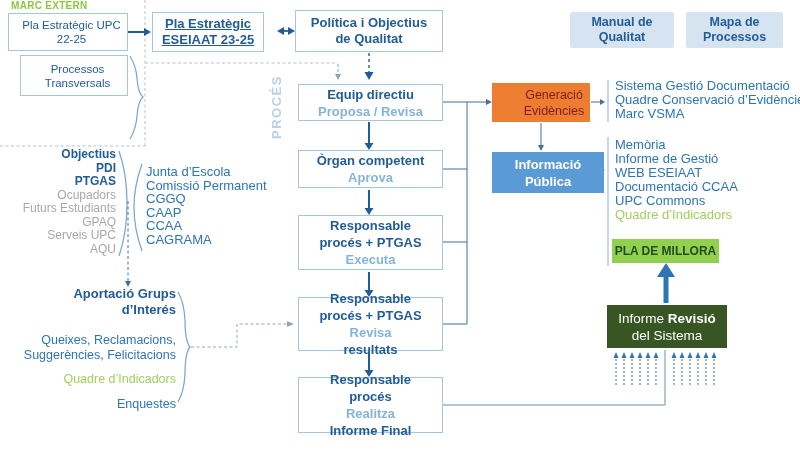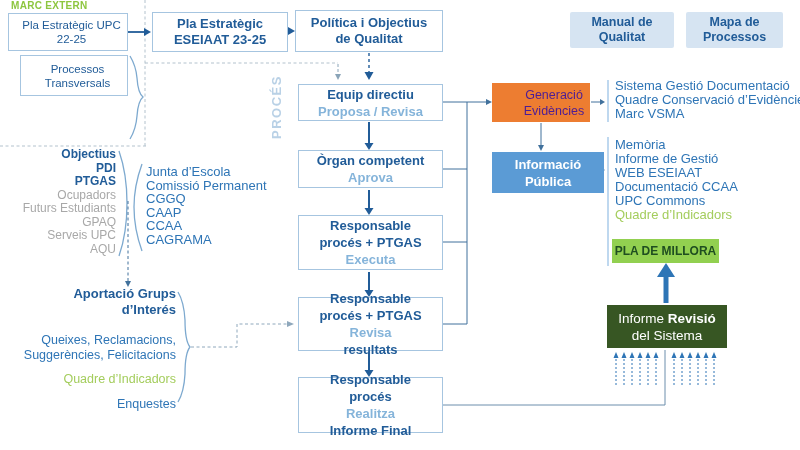--- a/index.html
+++ b/index.html
@@ -1,17 +1,17 @@
 <!DOCTYPE html>
 <html><head>
 <meta charset="utf-8">
 <style>
   html,body{margin:0;padding:0;background:#fff;}
   #stage{position:relative;width:800px;height:450px;background:#fff;overflow:hidden;
-         font-family:"Liberation Sans","DejaVu Sans",sans-serif;}
+         font-family:"Liberation Sans","DejaVu Sans",sans-serif;border-radius:19px;}
   .abs{position:absolute;}
   svg{position:absolute;left:0;top:0;}
   .box{position:absolute;background:#fff;border:1px solid #a6c5e0;display:flex;flex-direction:column;
        align-items:center;justify-content:center;text-align:center;box-sizing:border-box;line-height:15px;}
   .box span{display:block;}
   .pbox{position:absolute;background:#fff;border:1px solid #a6c5e0;display:flex;flex-direction:column;
         align-items:center;justify-content:center;text-align:center;box-sizing:border-box;
         font-weight:bold;font-size:13px;color:#215c98;line-height:17px;}
   .pbox .lt{color:#85b4da;}
   .pbox .dk{color:#215c98;}
@@ -163,21 +163,21 @@
   <div class="abs green-label" style="left:11px;top:0px;">MARC EXTERN</div>
   <div class="box thin" style="left:8px;top:13px;width:120px;height:38px;">
     <span>Pla Estratègic UPC</span>
     <span>22-25</span>
   </div>
   <div class="box thin" style="left:20px;top:55px;width:108px;height:41px;">
     <span>Processos</span>
     <span>Transversals</span>
   </div>
 
-  <div class="box bold-box" style="left:152px;top:12px;width:136px;height:40px;">
+  <div class="box bold-box" style="left:152px;top:12px;width:112px;height:40px;text-decoration:underline;">
     <span>Pla Estratègic</span>
     <span>ESEIAAT 23-25</span>
   </div>
   <div class="box bold-box" style="left:295px;top:10px;width:148px;height:42px;">
     <span>Política i Objectius</span>
     <span>de Qualitat</span>
   </div>
   <div class="pill" style="left:570px;top:12px;width:104px;height:36px;">
     <span>Manual de</span>
     <span>Qualitat</span>
@@ -212,21 +212,21 @@
   </div>
   <div class="pbox" style="left:298px;top:377px;width:145px;height:56px;">
     <span class="dk">Responsable</span>
     <span>
         <span class="dk">procés</span> 
         <span class="lt">Realitza</span>
       </span>
     <span class="dk">Informe Final</span>
   </div>
 
-  <div class="fill-box" style="left:492px;top:83px;width:98px;height:39px;background:#ed7d31;color:#4c1d95;font-size:12.5px;line-height:16px;padding-left:26px;">
+  <div class="fill-box" style="left:492px;top:83px;width:98px;height:39px;background:#ed7d31;color:#7f1d1d;font-size:12.5px;line-height:16px;padding-left:26px;">
     <span>Generació</span>
     <span>Evidències</span>
   </div>
   <div class="fill-box" style="left:492px;top:152px;width:112px;height:41px;background:#5b9bd5;color:#fff;font-size:13px;font-weight:bold;line-height:17px;">
     <span>Informació</span>
     <span>Pública</span>
   </div>
 
   <div class="abs list" style="left:615px;top:79px;">
     <div>Sistema Gestió Documentació</div>

